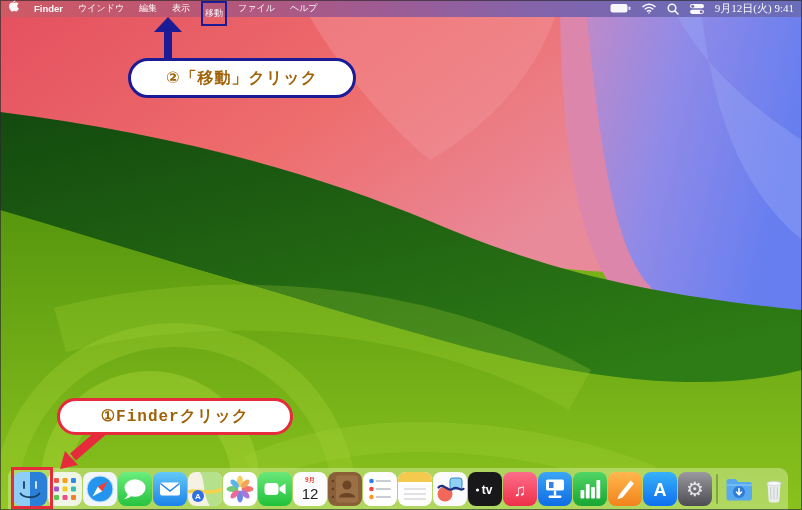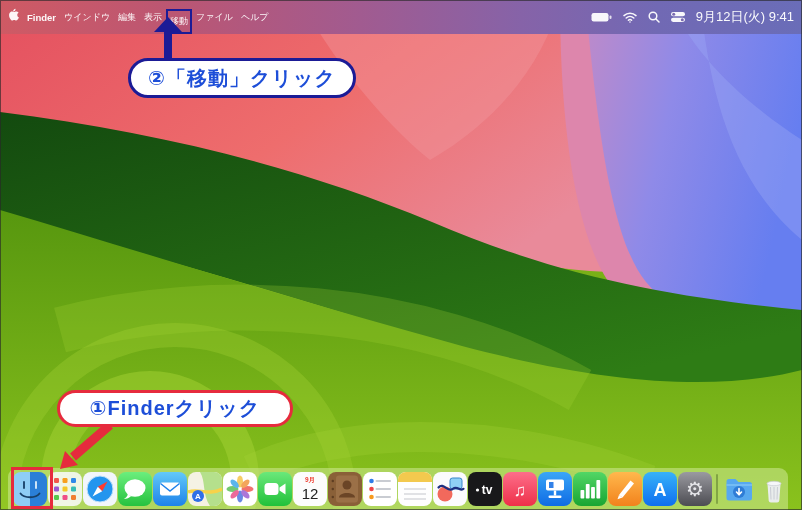--- a/index.html
+++ b/index.html
@@ -4,35 +4,35 @@
 <style>
   * { margin:0; padding:0; box-sizing:border-box; }
   body { font-family:"Liberation Sans","DejaVu Sans",sans-serif; background:#fff; }
   #screen { position:relative; width:802px; height:510px; overflow:hidden; }
   #screen::after { content:""; position:absolute; inset:0; box-shadow:inset 0 0 0 1px rgba(40,40,40,.65); pointer-events:none; z-index:50; }
 
   
   .wallpaper { position:absolute; inset:0; z-index:0; }
 
   
-  .menubar { position:absolute; left:0; top:0; width:802px; height:34px; z-index:5;
-    display:flex; align-items:center; padding:0 8px; gap:8px;
+  .menubar { position:absolute; left:0; top:0; width:802px; height:17px; z-index:5;
+    display:flex; align-items:center; padding:0 8px; gap:15px;
     background:linear-gradient(90deg,#cf5a64 0%,#bb5673 22%,#a15b90 45%,#8663a8 65%,#7169b4 82%,#6a6db8 100%);
     color:rgba(255,255,255,.96); font-size:9px; }
   .menubar .mitem { white-space:nowrap; line-height:17px; }
   .menubar .appname { font-weight:bold; font-size:9.5px; }
   .mitem.hl { outline:2px solid #1b1b96; outline-offset:2px;margin-top:9px; }
   .mstatus { margin-left:auto; display:flex; align-items:center; gap:11px; }
-  .mtime { font-size:13px; white-space:nowrap; }
+  .mtime { font-size:11px; white-space:nowrap;font-family:Liberation Serif, serif; }
 
   
   .callout { position:absolute; background:#fff; display:flex; align-items:center; justify-content:center;
-    font-size:20px; font-weight:600; color:#1d4ed8; z-index:20; letter-spacing:1px; }
+    font-size:16px; font-weight:600; color:#a16207; z-index:20; letter-spacing:1px; }
   .callout-go { left:128px; top:58px; width:228px; height:40px; border:3px solid #1b1b96; border-radius:21px; }
-  .callout-finder { left:57px; top:390px; width:236px; height:37px; border:3px solid #e62b3d; border-radius:19px; }
+  .callout-finder { left:57px; top:398px; width:236px; height:37px; border:3px solid #e62b3d; border-radius:19px;font-family:Liberation Mono, monospace; }
   .arrow-ov { position:absolute; z-index:19; } 
   .finder-hl { position:absolute; left:11px; top:467px; width:42px; height:42px;
     border:3px solid #e62b3d; z-index:22; }
 
   
   .dock { position:absolute; left:8px; right:14px; bottom:0; height:42px; z-index:6;
     background:rgba(208,233,150,.55); border-radius:9px 9px 0 0;
     display:flex; align-items:center; gap:1px; padding:0 5px; }
   .di { width:34px; height:34px; flex:0 0 auto; position:relative; }
   .di svg { display:block; }

